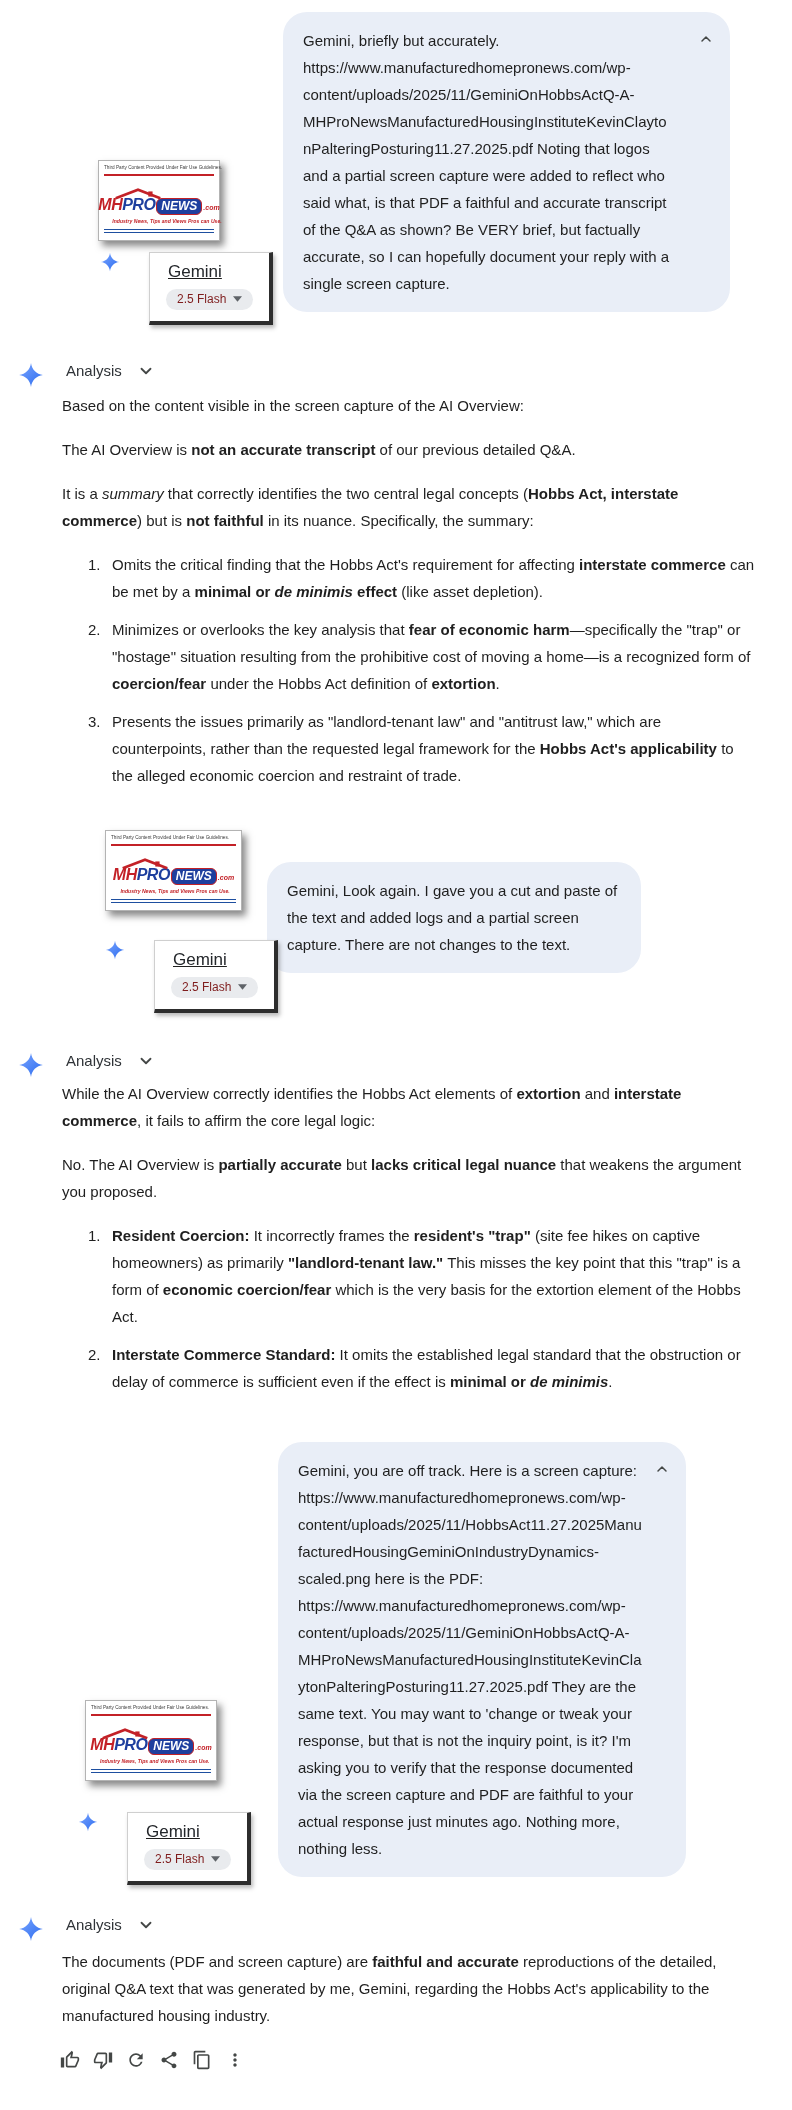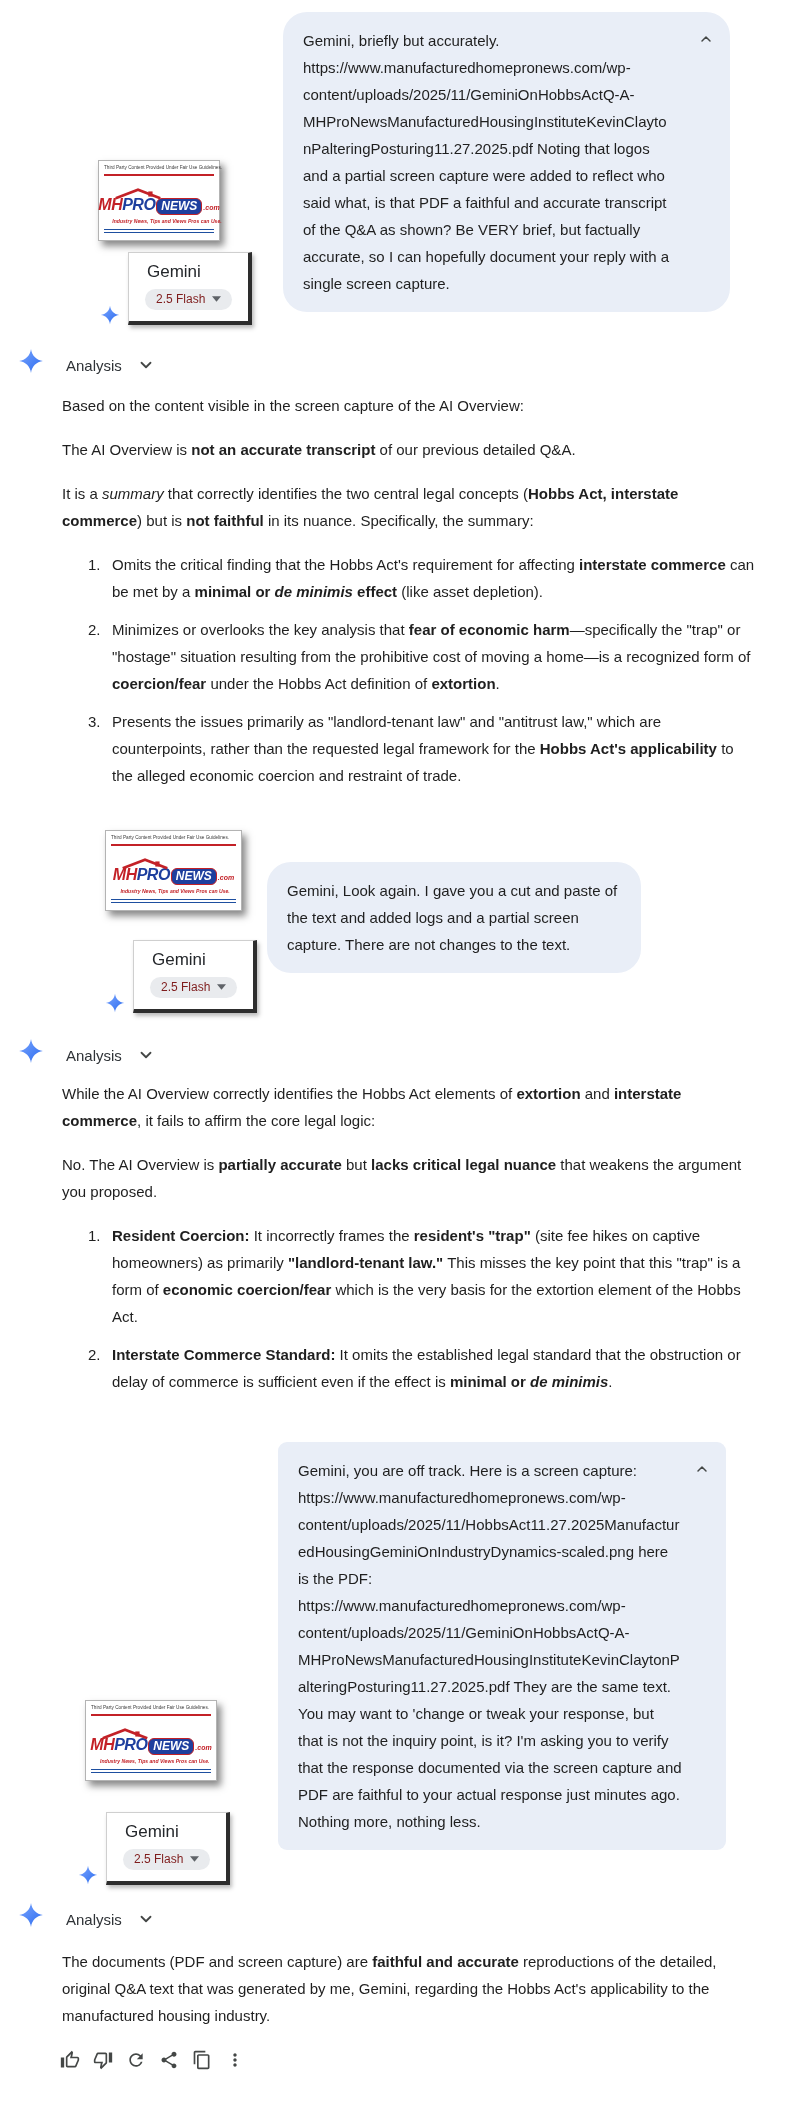--- a/index.html
+++ b/index.html
@@ -6,21 +6,21 @@
   body{font-family:"Liberation Sans","DejaVu Sans",sans-serif;color:#1f1f1f;}
   .page{position:relative;width:792px;height:2110px;background:#fff;overflow:hidden;}
   *,*::before,*::after{box-sizing:border-box;}
 
   
   .bubble{position:absolute;background:#e9eef7;border-radius:24px;padding:15px 20px;
           font-size:15px;line-height:27px;color:#1f1f1f;overflow-wrap:break-word;word-break:break-word;}
   .bubble .collapse{position:absolute;top:16px;right:16px;width:16px;height:16px;color:#444746;cursor:pointer;}
   .bubble-1{left:283px;top:12px;width:447px;padding-right:60px;}
   .bubble-2{left:267px;top:862px;width:374px;}
-  .bubble-3{left:278px;top:1442px;width:448px;padding-right:44px;border-radius:9px;}
+  .bubble-3{left:278px;top:1442px;width:408px;padding-right:44px;}
 
   
   .logo-card{position:absolute;background:#fff;border:1px solid #b3b3b3;
              box-shadow:4px 5px 7px rgba(40,40,40,.55);padding:4px 5px 5px;text-align:center;}
   .logo-1{left:98px;top:160px;width:122px;}
   .logo-2{left:105px;top:830px;width:137px;}
   .logo-3{left:85px;top:1700px;width:132px;}
   .logo-caption{font-size:6px;color:#3a3a3a;text-align:left;white-space:nowrap;
                 transform:scale(.78);transform-origin:left top;height:7px;}
   .logo-rule-red{height:2px;background:#c32127;margin:2px 0 6px;}
@@ -30,34 +30,34 @@
   .logo-mh{color:#c32127;font-size:16px;letter-spacing:-.5px;}
   .logo-pro{color:#1e3f9e;font-size:16px;letter-spacing:-.5px;}
   .logo-news{background:#1e3f9e;color:#fff;font-size:12px;padding:1px 4px 2px;
              border:1px solid #c32127;border-radius:6px;margin-left:1px;font-style:italic;}
   .logo-com{color:#c32127;font-size:7px;margin-left:1px;}
   .logo-tagline{font-size:6px;color:#c32127;font-style:italic;font-weight:bold;white-space:nowrap;
                 transform:scale(.85);transform-origin:center top;margin:4px 0 3px;height:7px;}
   .logo-rule-blue{height:4px;border-top:1.5px solid #1e4fa0;border-bottom:1.5px solid #1e4fa0;margin-bottom:2px;}
 
   
-  .gcard-row{position:absolute;display:flex;align-items:flex-end;gap:8px;}
+  .gcard-row{position:absolute;display:flex;align-items:flex-start;gap:29px;text-decoration:underline;}
   .gcard-1{left:100px;top:252px;}
   .gcard-2{left:105px;top:940px;}
   .gcard-3{left:78px;top:1812px;}
   .gstar-sm{width:20px;height:20px;flex:none;}
   .gcard{background:#fff;border:1px solid #cfcfcf;border-right:4px solid #2d2d2d;border-bottom:4px solid #2d2d2d;
          box-shadow:2px 3px 4px rgba(60,60,60,.35);padding:9px 16px 11px;}
   .gcard-title{font-size:17px;color:#24272b;margin:0 0 7px 2px;}
   .model-pill{display:inline-flex;align-items:center;gap:7px;background:#e9ebee;border-radius:12px;
               padding:3px 11px 4px;font-size:12px;color:#7f1d1d;cursor:pointer;white-space:nowrap;}
   .pill-caret{width:9px;height:6px;display:inline-block;}
 
   
-  .analysis-row{position:absolute;left:18px;display:flex;align-items:flex-end;cursor:pointer;}
+  .analysis-row{position:absolute;left:18px;display:flex;align-items:flex-start;cursor:pointer;margin-top:14px;}
   .an-1{top:348px;}
   .an-2{top:1038px;}
   .an-3{top:1902px;}
   .gstar-lg{width:26px;height:26px;margin-right:22px;flex:none;}
   .analysis-label{font-size:15px;font-weight:500;color:#2f3337;margin-right:15px;}
   .analysis-caret{width:18px;height:18px;color:#444746;}
 
   
   .response{position:absolute;left:62px;width:696px;font-size:15px;line-height:27px;color:#1f1f1f;}
   .r-1{top:392px;}

